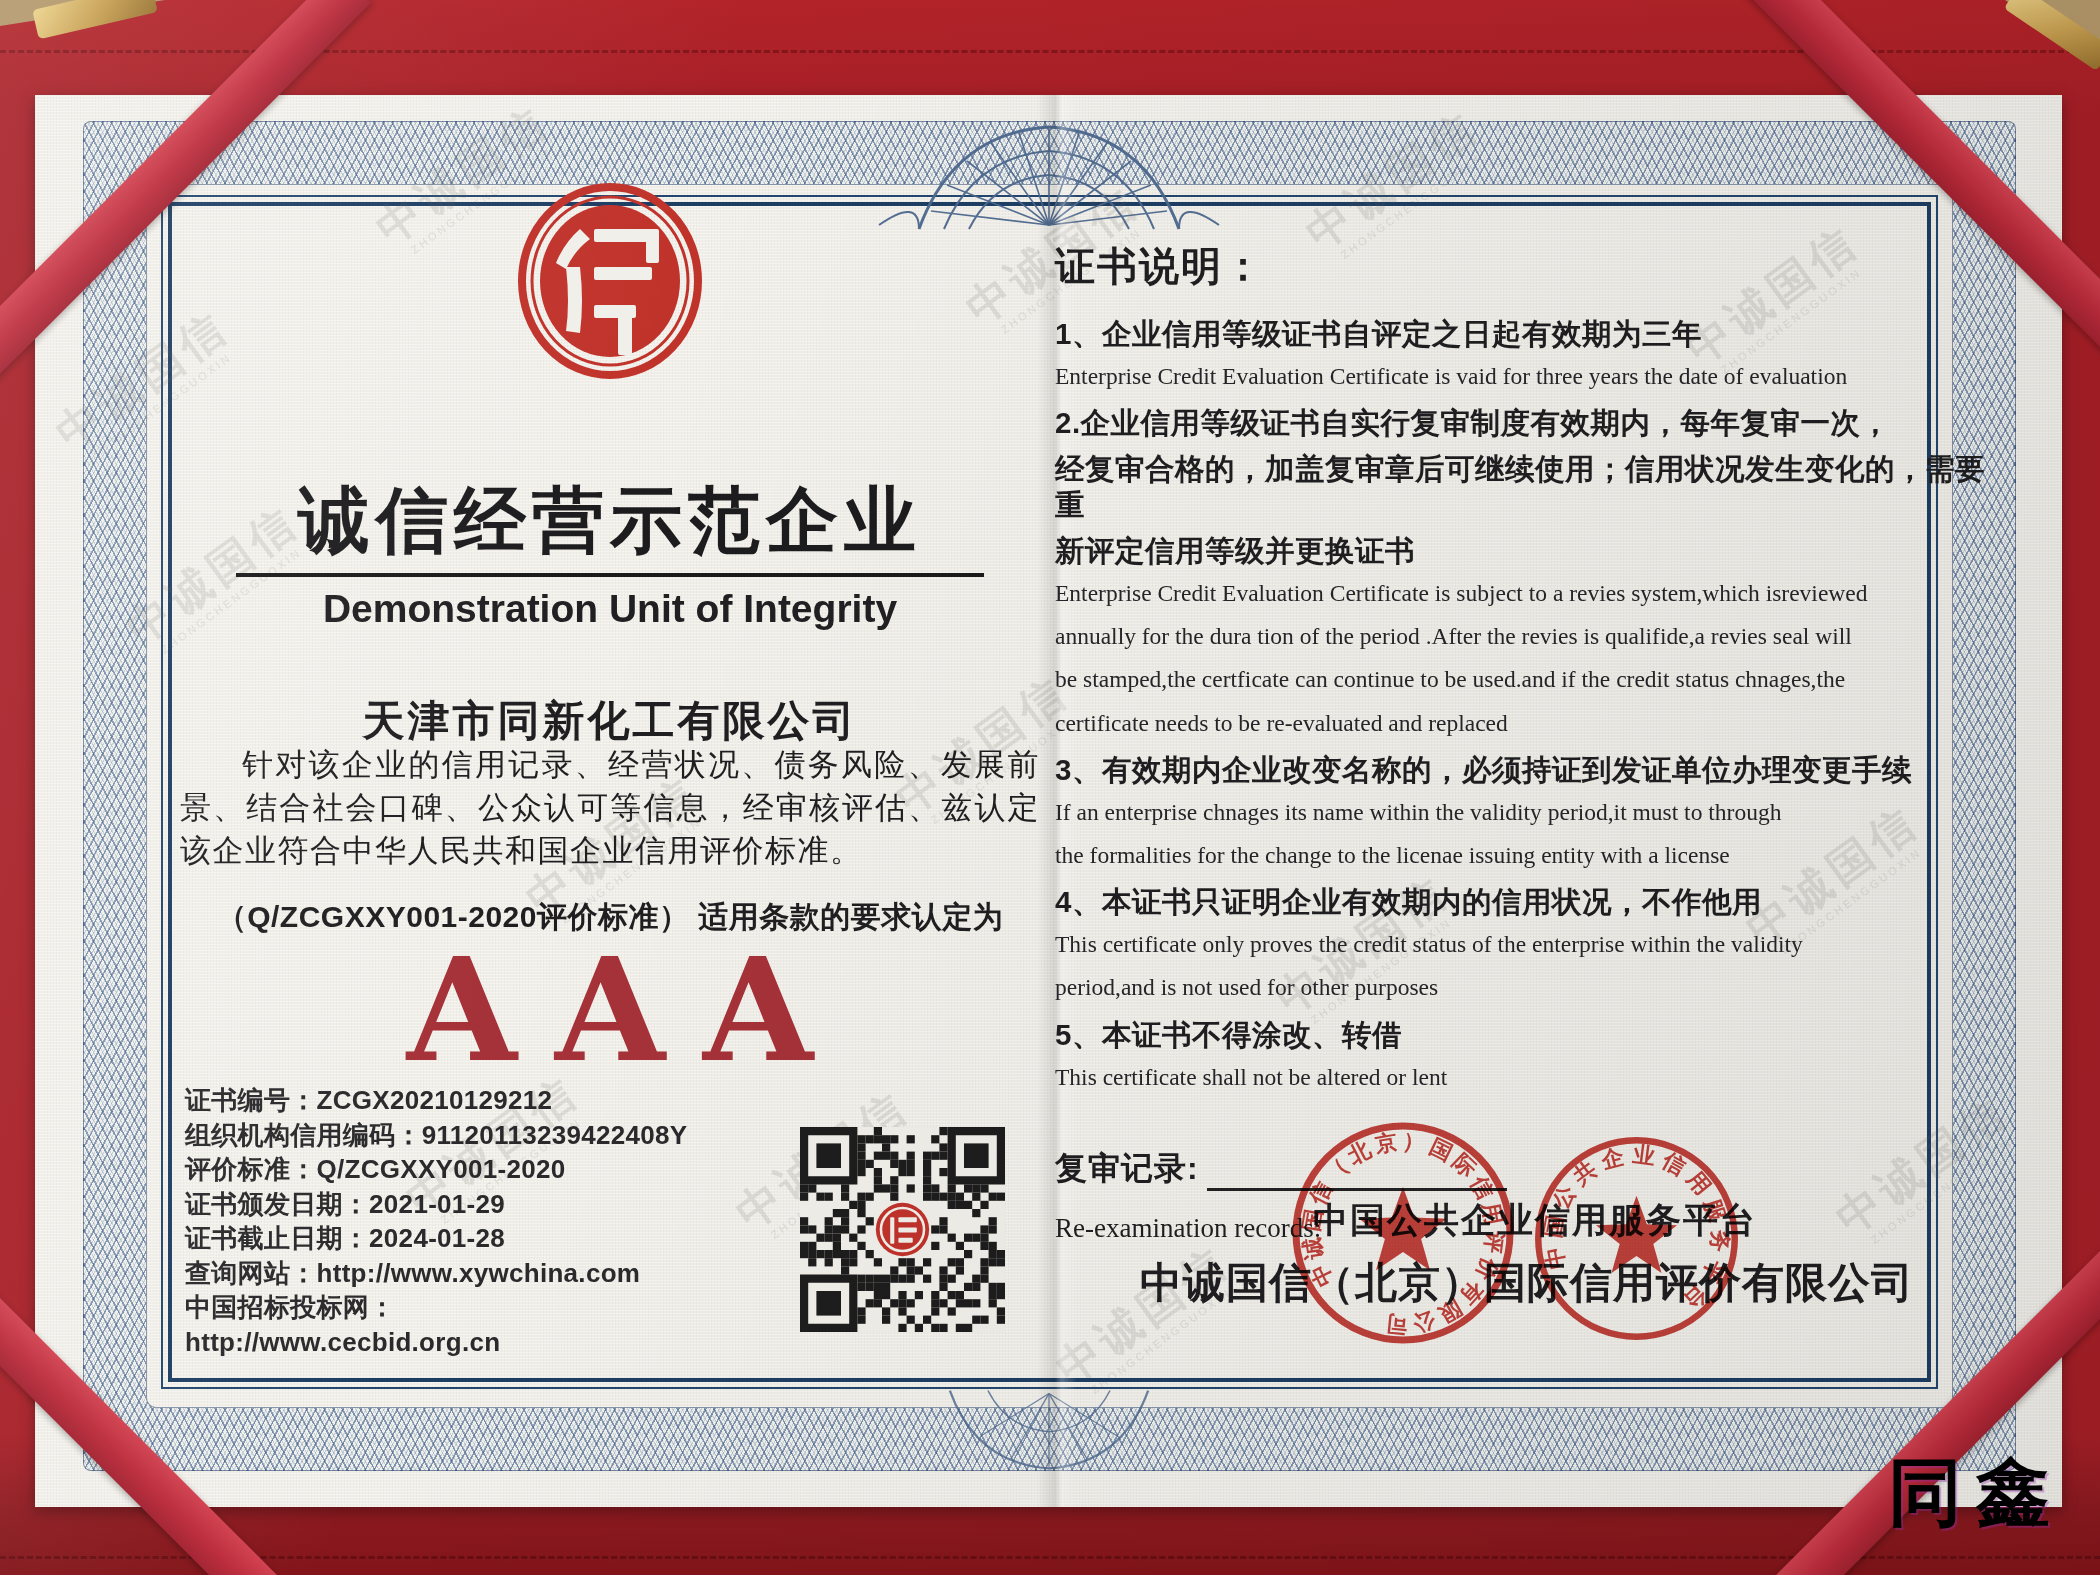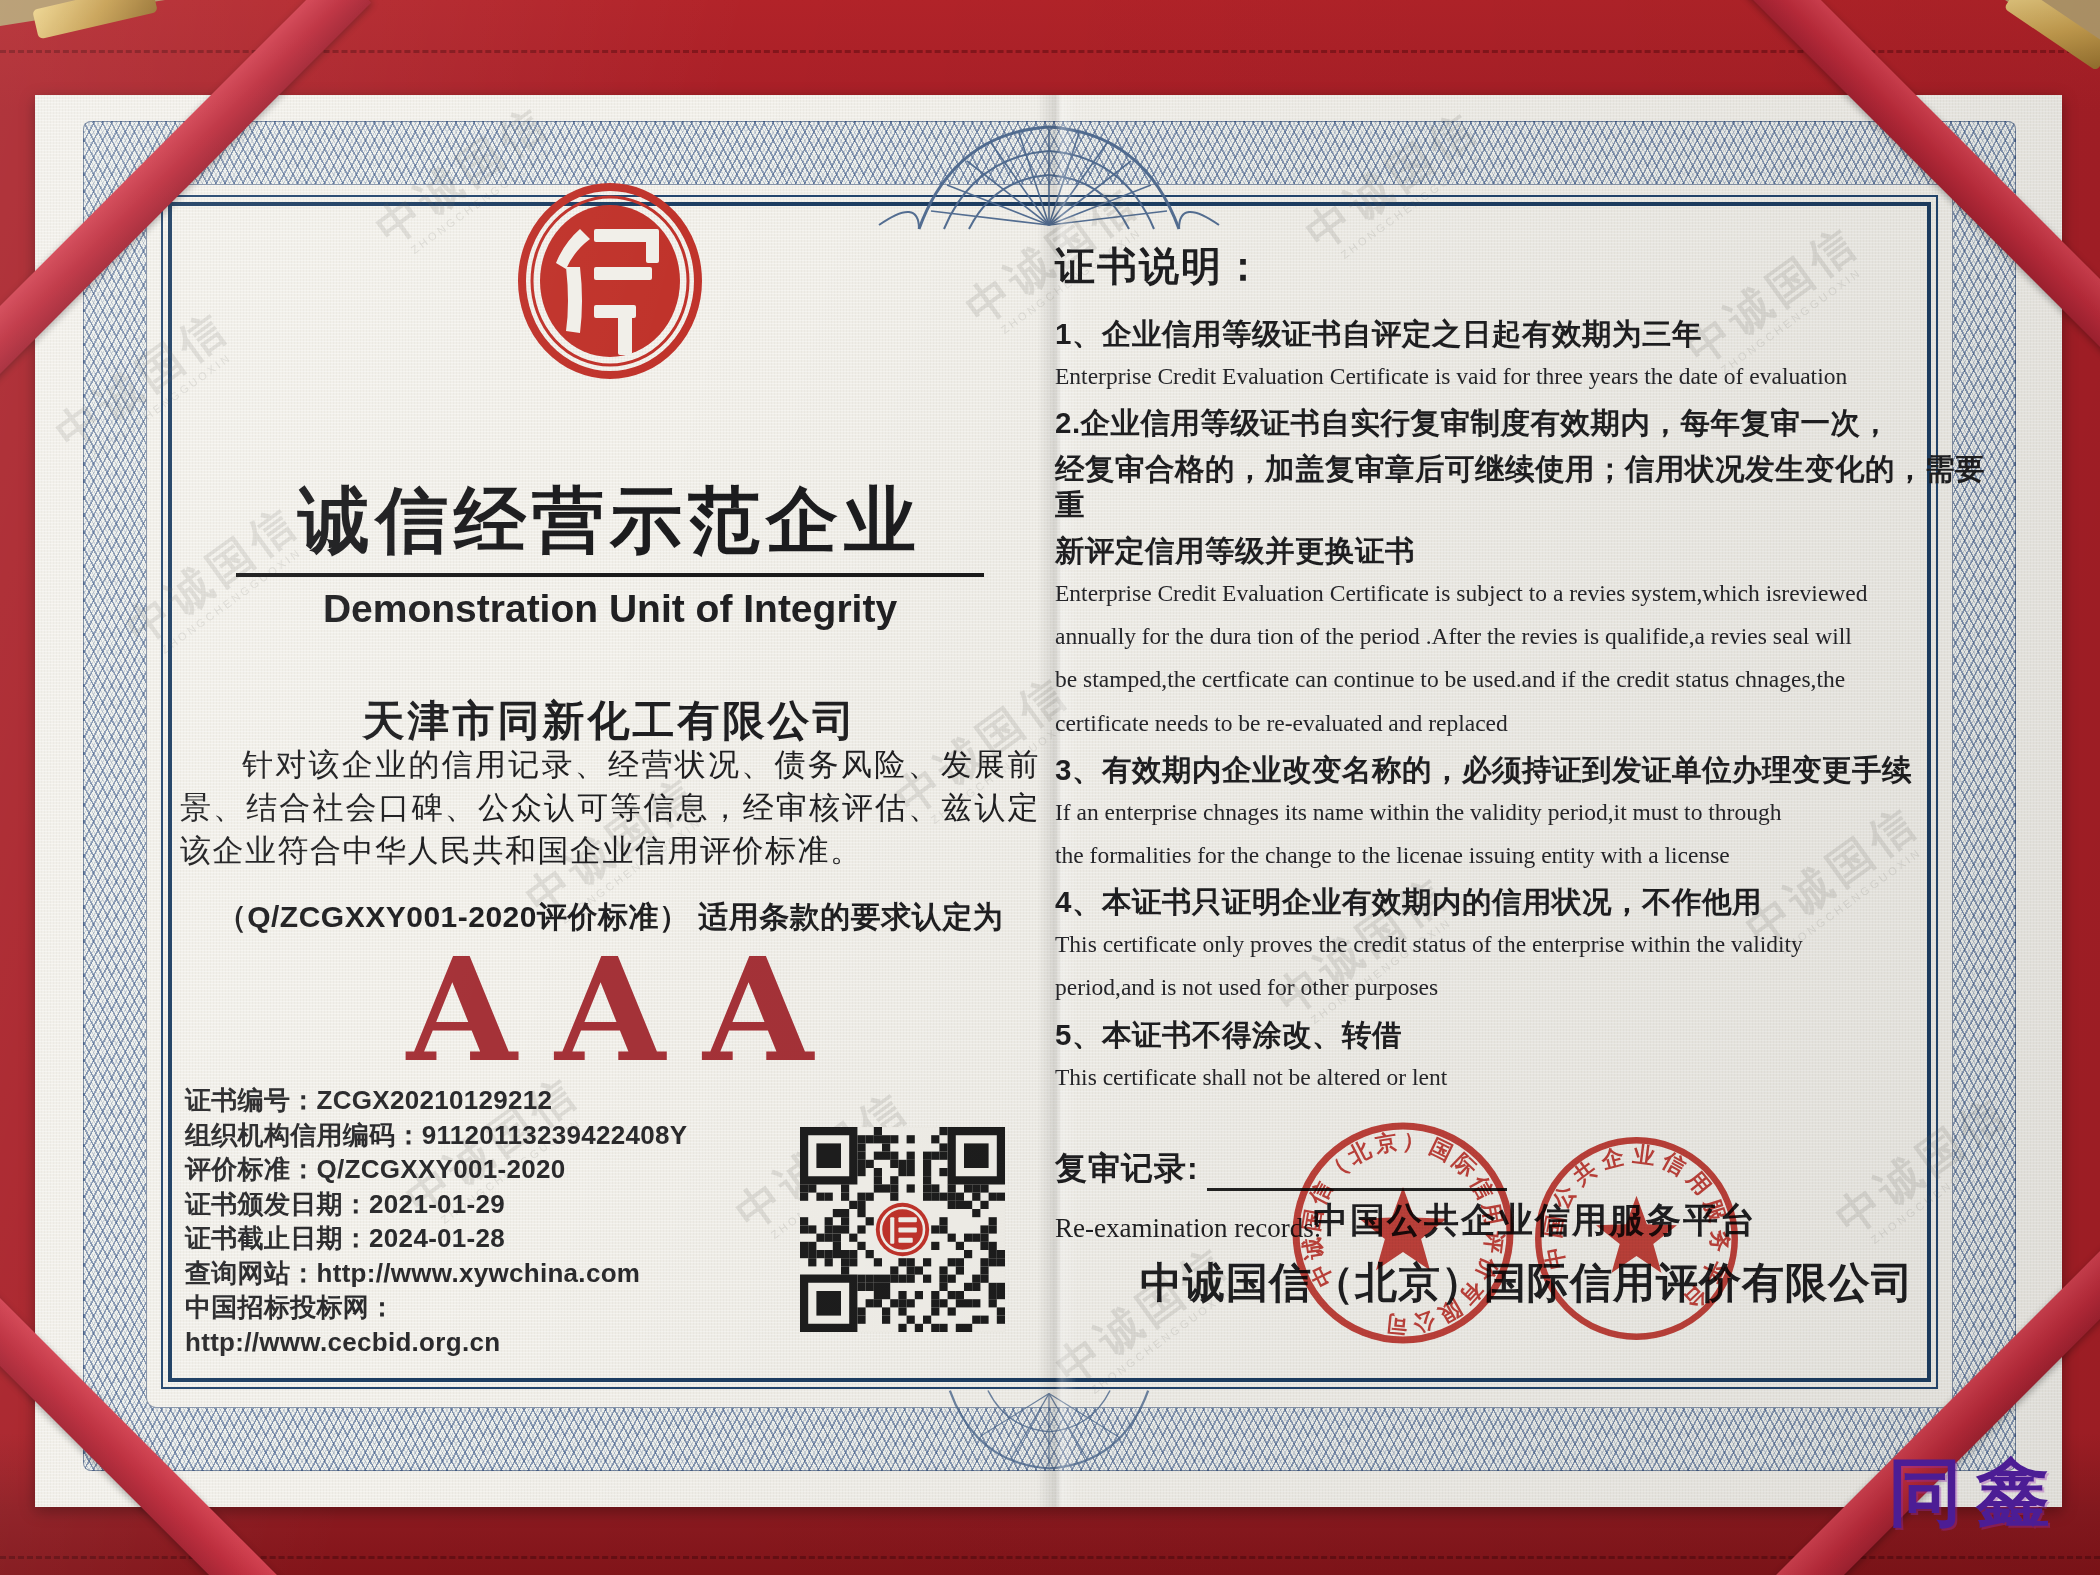--- a/index.html
+++ b/index.html
@@ -97,21 +97,21 @@
     font-size:35px;font-weight:800;letter-spacing:2px;}
   .issuer2{position:absolute;left:1012px;top:1160px;width:960px;text-align:center;z-index:4;
     font-size:42px;font-weight:800;letter-spacing:1px;}
   .stamp{position:absolute;z-index:5;mix-blend-mode:multiply;opacity:.92;}
   .stamp.left{left:1252px;top:1022px;}
   .stamp.right{left:1494px;top:1036px;}
 
   .sheen{position:absolute;inset:0;z-index:7;pointer-events:none;
     background:linear-gradient(105deg,rgba(255,255,255,.10),rgba(255,255,255,0) 30%,rgba(0,0,0,.05) 78%,rgba(0,0,0,.08));}
   .photo-mark{position:absolute;left:1888px;top:1444px;z-index:9;font-size:74px;font-weight:800;
-    color:#4c1d95;letter-spacing:14px;text-shadow:2px 2px 0 rgba(155,47,181,.35);}
+    color:#000000;letter-spacing:14px;text-shadow:2px 2px 0 rgba(155,47,181,.35);}
 </style>
 </head>
 <body>
 
 <div class="stage">
 
   <div class="folder">
     <div class="stitch-top"></div>
     <div class="stitch-bottom"></div>
   </div>

